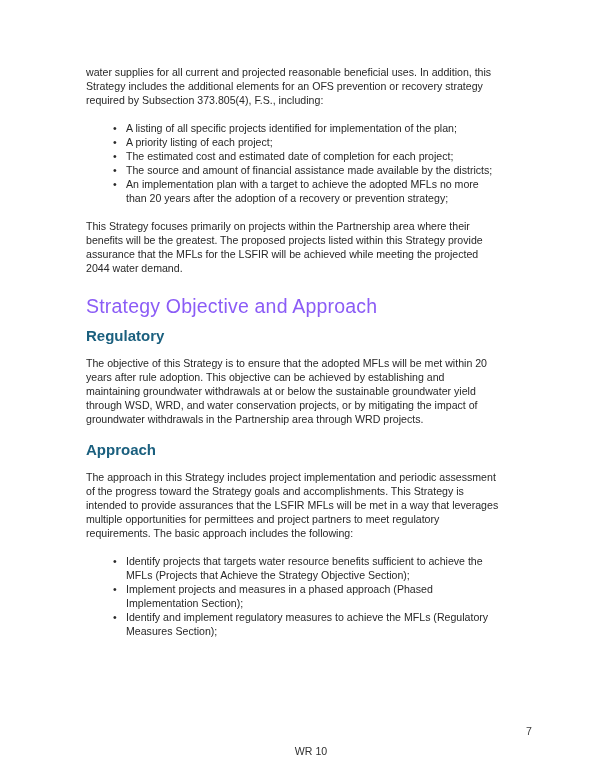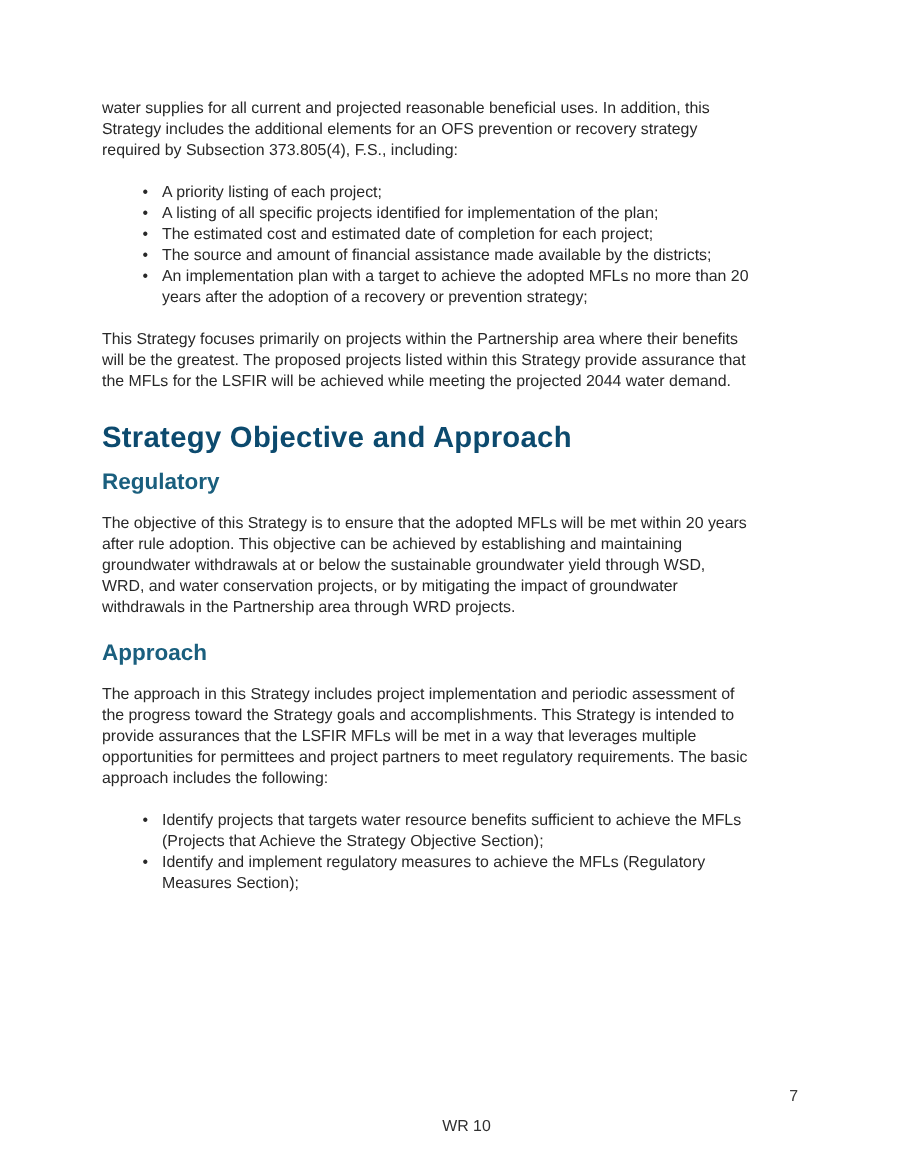--- a/index.html
+++ b/index.html
@@ -12,29 +12,30 @@
     position: relative;
     width: 600px; height: 776px;
     background: #ffffff;
     overflow: hidden;
   }
   .content {
     padding: 65px 99px 0 68px;
     color: #282828;
     font-size: 10.6px;
     line-height: 14px;
+    margin-left: 18px;
   }
   .para {
     margin: 0 0 14px 0;
   }
   h1 {
     font-size: 19.5px;
     line-height: 23px;
-    font-weight: bold;
-    color: #0c4a6e;
+    font-weight: normal;
+    color: #8b5cf6;
     margin: 20px 0 8px 0;
     letter-spacing: 0.2px;
   }
   h2 {
     font-size: 15px;
     line-height: 19px;
     font-weight: bold;
     color: var(--accent, #1A5F7E);
     margin: 0 0 11px 0;
   }
@@ -75,41 +76,42 @@
 </style>
 </head>
 <body>
 
 <div class="page">
   <div class="content">
 
     <p class="para">water supplies for all current and projected reasonable beneficial uses. In addition, this Strategy includes the additional elements for an OFS prevention or recovery strategy required by Subsection 373.805(4), F.S., including:</p>
 
     <ul class="bullets">
+        <li>A listing of all specific projects identified for implementation of the plan;</li>
         <li>A priority listing of each project;</li>
-        <li>A listing of all specific projects identified for implementation of the plan;</li>
         <li>The estimated cost and estimated date of completion for each project;</li>
         <li>The source and amount of financial assistance made available by the districts;</li>
         <li>An implementation plan with a target to achieve the adopted MFLs no more than 20 years after the adoption of a recovery or prevention strategy;</li>
       </ul>
 
     <p class="para">This Strategy focuses primarily on projects within the Partnership area where their benefits will be the greatest. The proposed projects listed within this Strategy provide assurance that the MFLs for the LSFIR will be achieved while meeting the projected 2044 water demand.</p>
 
     <h1>Strategy Objective and Approach</h1>
 
     <h2>Regulatory</h2>
 
     <p class="para">The objective of this Strategy is to ensure that the adopted MFLs will be met within 20 years after rule adoption. This objective can be achieved by establishing and maintaining groundwater withdrawals at or below the sustainable groundwater yield through WSD, WRD, and water conservation projects, or by mitigating the impact of groundwater withdrawals in the Partnership area through WRD projects.</p>
 
     <h2>Approach</h2>
 
     <p class="para">The approach in this Strategy includes project implementation and periodic assessment of the progress toward the Strategy goals and accomplishments. This Strategy is intended to provide assurances that the LSFIR MFLs will be met in a way that leverages multiple opportunities for permittees and project partners to meet regulatory requirements. The basic approach includes the following:</p>
 
     <ul class="bullets">
         <li>Identify projects that targets water resource benefits sufficient to achieve the MFLs (Projects that Achieve the Strategy Objective Section);</li>
+        <li>Implement projects and measures in a phased approach (Phased Implementation Section);</li>
         <li>Identify and implement regulatory measures to achieve the MFLs (Regulatory Measures Section);</li>
       </ul>
 
   </div>
 
   <div class="page-number">7</div>
 
   <div class="doc-code">WR 10</div>
 </div>
 

